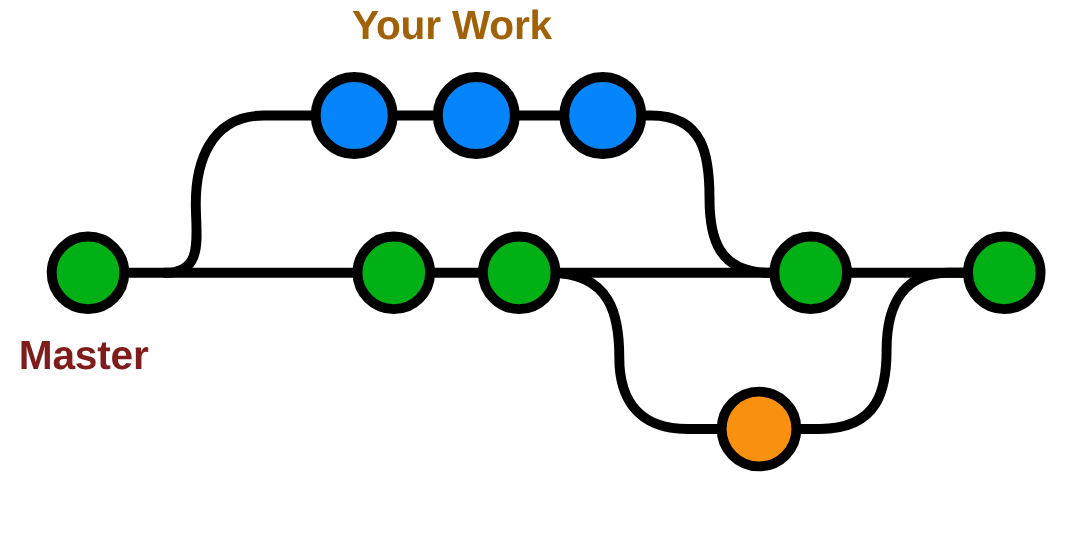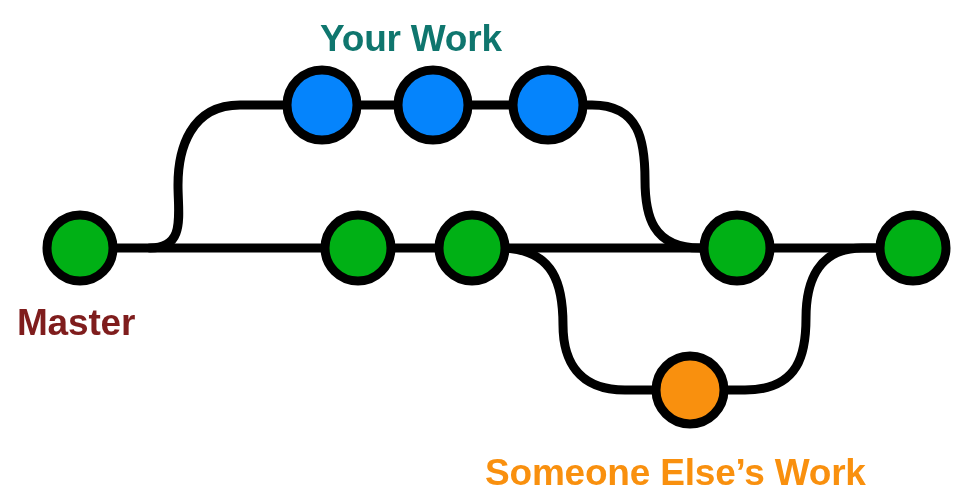--- a/index.html
+++ b/index.html
@@ -70,19 +70,18 @@
       <circle cx="913" cy="248" r="33" fill="#00b015"></circle>
 
       <circle cx="322" cy="105" r="35" fill="#0584fc"></circle>
       <circle cx="433" cy="105" r="35" fill="#0584fc"></circle>
       <circle cx="548" cy="105" r="35" fill="#0584fc"></circle>
 
       <circle cx="690" cy="390" r="34" fill="#f9900e"></circle>
     </g>
   </svg>
 
-  <div class="branch-label" style="position: absolute; left: 320px; top: 18px; color: #0f766e; font-size: 37px;">Your Work</div>
+  <div class="branch-label" style="position: absolute; left: 320px; top: 2px; color: #a16207; font-size: 37px;">Your Work</div>
 
   <div class="branch-label" style="position: absolute; left: 17px; top: 302px; color: #7f1d1d; font-size: 37px;">Master</div>
 
-  <div class="branch-label" style="position: absolute; left: 485px; top: 452px; color: rgb(249, 144, 14); font-size: 37px;">Someone Else’s Work</div>
 
 </div>
 
 </body></html>

